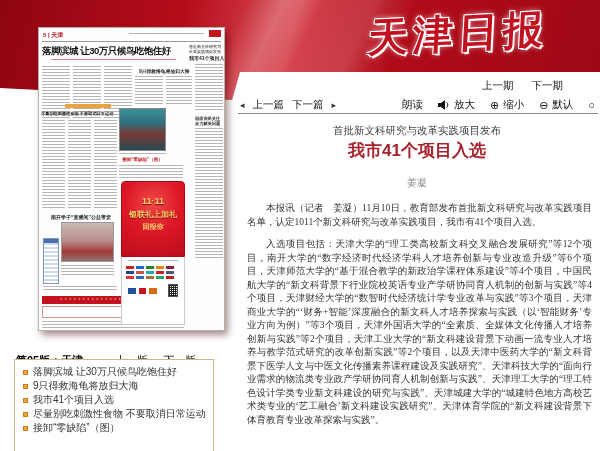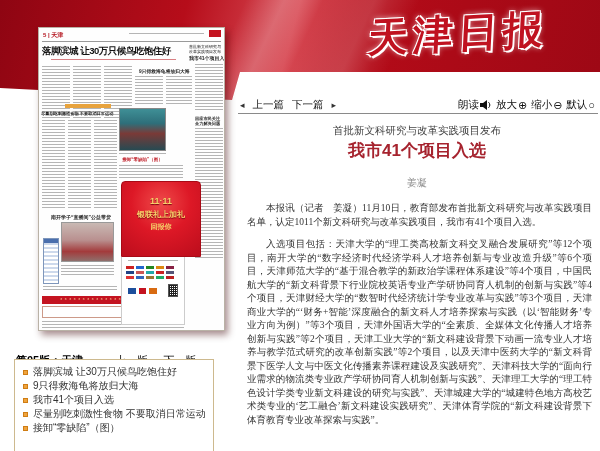--- a/index.html
+++ b/index.html
@@ -60,21 +60,21 @@
   .bullet { width:5px; height:5px; background:#f0a43c; border:1px solid #cf7d14; flex:0 0 auto; }
 
   
   .a-abs { position:absolute; }
   .date { left:286px; top:79px; font-size:10.5px; font-weight:bold; color:#111; }
   .issue-nav { left:482px; top:79px; font-size:10.5px; color:#111; display:flex; gap:18px; }
   .issue-nav span { cursor:pointer; }
   .tb-left { left:240px; top:98px; font-size:10.5px; color:#111; display:flex; gap:8px; align-items:center; }
   .tb-left span { cursor:pointer; }
   .tb-right { right:5px; top:98px; font-size:10.5px; color:#111; display:flex; gap:4px; align-items:center; }
-  .tb-right .btn { cursor:pointer; display:flex; align-items:center; gap:1px; }
+  .tb-right .btn { cursor:pointer; display:flex; align-items:center; gap:15px; }
   .tb-ic { font-size:11px; line-height:10px; }
   .tool-rule { left:238px; right:2px; top:113px; border-top:1px solid #8a8a8a; height:0; }
   .kicker { left:238px; top:124px; width:358px; text-align:center; font-size:10.5px; color:#444; }
   .a-title { left:238px; top:139px; width:358px; text-align:center; font-size:17px; font-weight:bold; color:#a6232e; }
   .a-author { left:238px; top:176px; width:358px; text-align:center; font-size:10px; color:#888; }
   .a-body { left:247px; top:202px; width:345px; font-size:9.5px; line-height:13.5px; color:#333;
             text-align:justify; font-family:"Liberation Serif","DejaVu Serif",serif; }
   .a-body p { text-indent:2em; margin-bottom:9px; }
 </style>
 </head>
@@ -124,21 +124,21 @@
     <div class="t-abs mtx" style="left:22px;top:237px;width:53px;height:12px;"></div>
     <div class="t-abs t-table" style="left:4px;top:210px;width:16px;height:46px;"></div>
     <div class="t-abs mtx" style="left:4px;top:258px;width:74px;height:6px;"></div>
 
     <div class="t-abs t-strip1" style="left:3px;top:268px;width:142px;height:8px;">
         <span>＊＊＊＊＊＊＊＊＊＊＊＊＊＊＊＊＊＊＊＊＊＊＊＊</span>
       </div>
     <div class="t-abs t-strip2" style="left:3px;top:278px;width:142px;height:12px;"></div>
     <div class="t-abs mtx" style="left:3px;top:293px;width:142px;height:7px;"></div>
 
-    <div class="t-abs t-ad" style="left:82px;top:153px;width:80px;height:76px;">
+    <div class="t-abs t-ad" style="left:82px;top:153px;width:64px;height:76px;">
       <div class="a1">11·11</div>
       <div class="a2">银联礼上加礼</div>
       <div class="a3">回报你</div>
     </div>
     <div class="t-abs t-adwhite" style="left:82px;top:229px;width:64px;height:68px;">
       <div class="mtx" style="margin:3px 6px 0;height:3px;"></div>
       <div class="t-banks">
         <i style="background:#c22;"></i>
           <i style="background:#26c;"></i>
           <i style="background:#282;"></i>
@@ -192,20 +192,24 @@
         <span class="bullet"></span>
         <span>尽量别吃刺激性食物 不要取消日常运动</span>
       </div>
       <div class="nav-item">
         <span class="bullet"></span>
         <span>接卸“零缺陷”（图）</span>
       </div>
     </div>
   </div>
 
+  <div class="a-abs issue-nav">
+    <span>上一期</span>
+    <span>下一期</span>
+  </div>
 
   <div class="a-abs tb-left">
     <span class="arr">◂</span>
     <span>上一篇</span>
     <span>下一篇</span>
     <span class="arr">▸</span>
   </div>
   <div class="a-abs tb-right">
     <span class="btn">
       <span>朗读</span>

